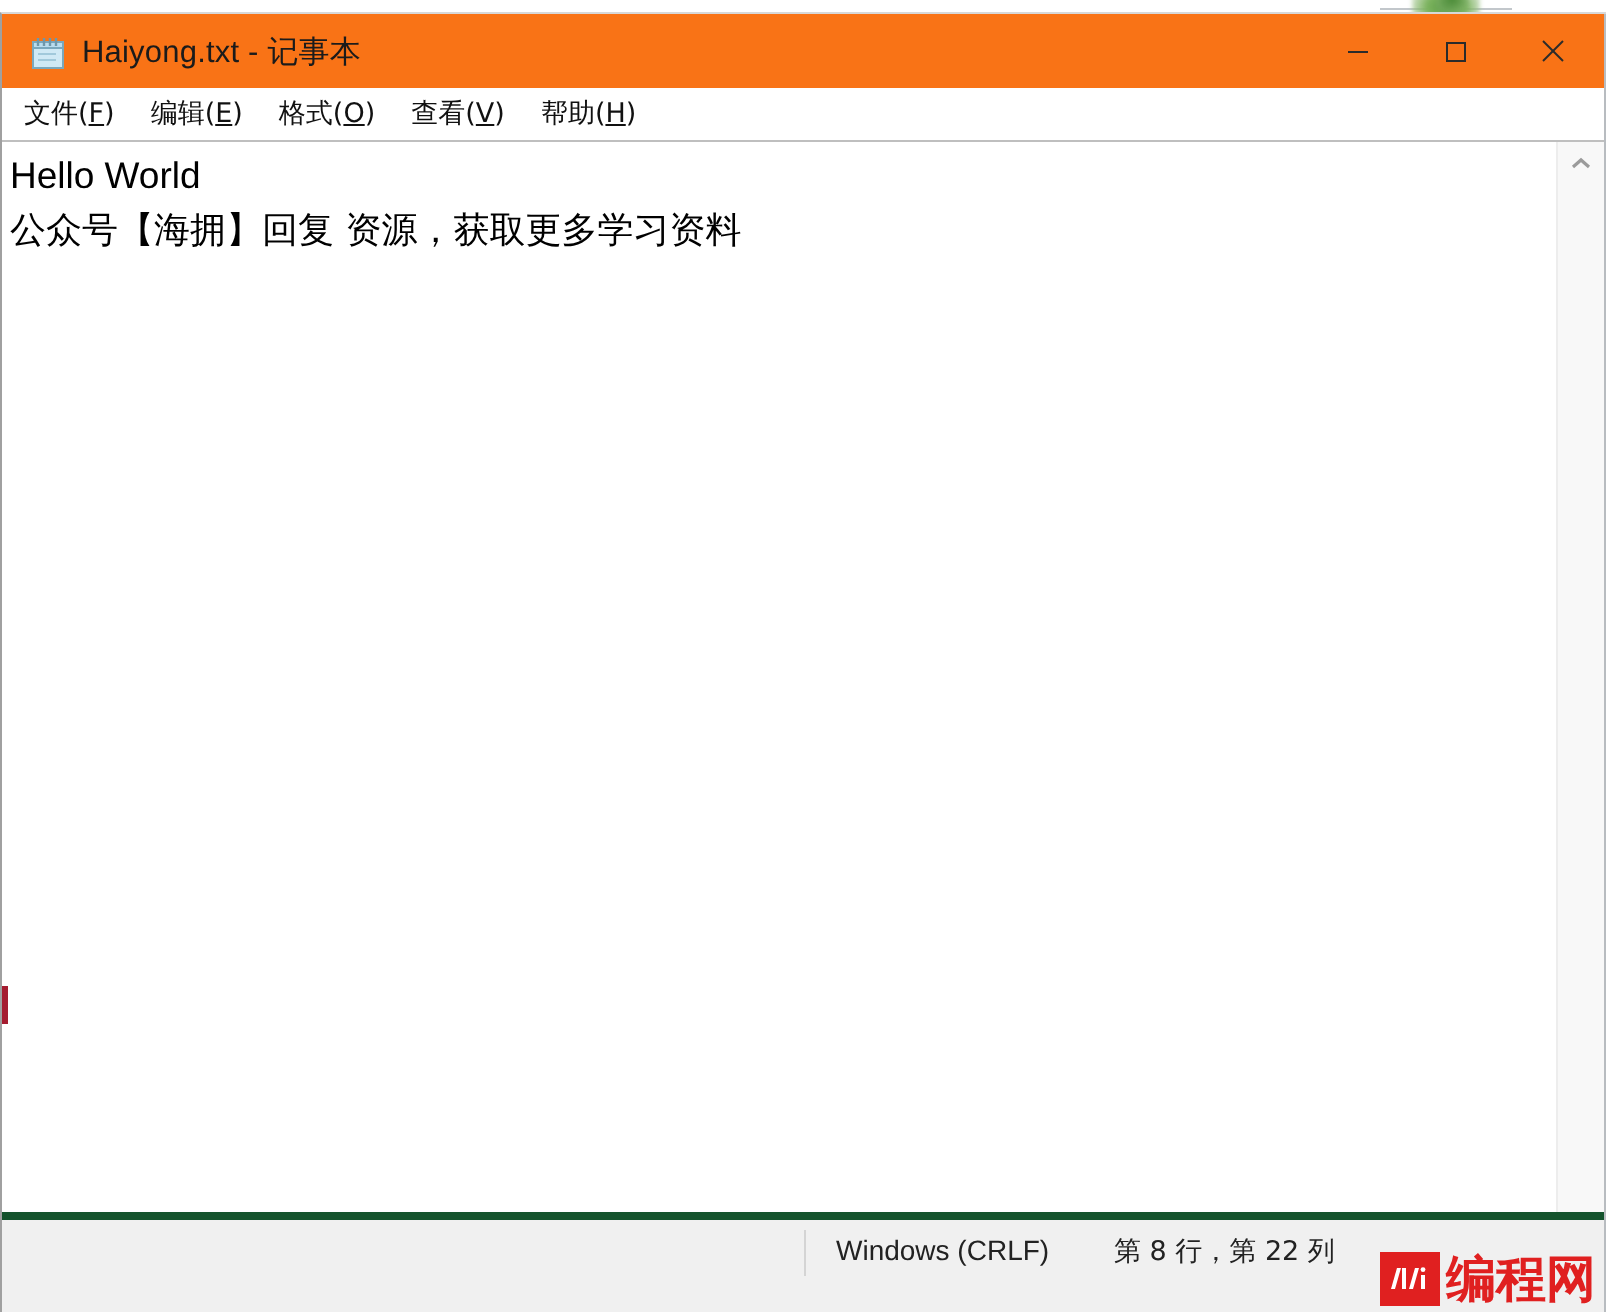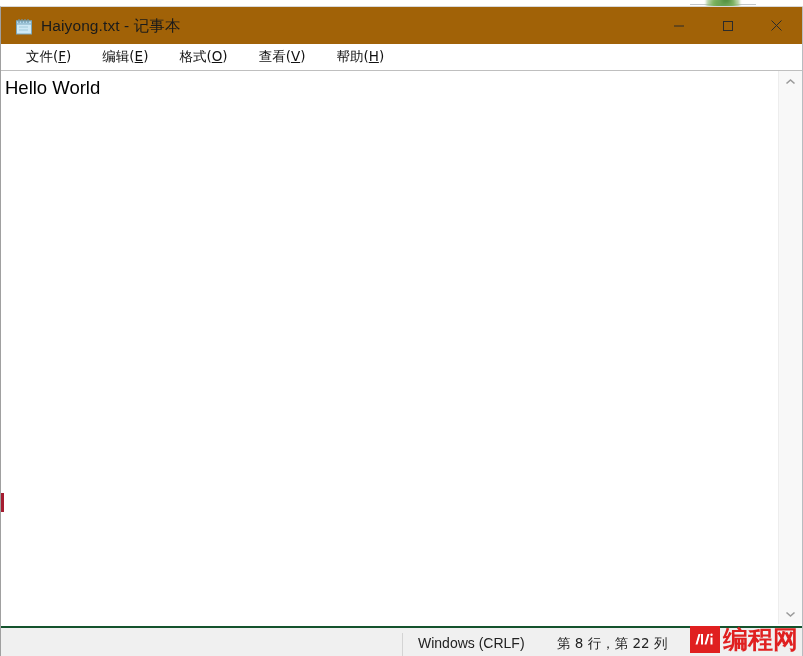--- a/index.html
+++ b/index.html
@@ -62,21 +62,21 @@
     width: 1px; height: 650px;
     background: #b8bcc0;
   }
 
   
   .titlebar {
     position: absolute;
     left: 0; top: 0;
     right: 1px;
     height: 37px;
-    background: #a16207;
+    background: #f97316;
     display: flex;
     align-items: center;
   }
   .app-icon {
     position: absolute;
     left: 14px; top: 11px;
     width: 18px; height: 17px;
   }
   .title-text {
     position: absolute;
@@ -104,23 +104,22 @@
 
   
   .menubar {
     position: absolute;
     left: 0; top: 37px;
     right: 7px;
     height: 26px;
     background: #ffffff;
     display: flex;
     align-items: center;
-    padding-left: 23px;
-    box-sizing: border-box;
-    gap: 13px;
+    padding-left: 9px;
+    box-sizing: border-box;
   }
   .menu-item {
     font-size: 13.5px;
     color: #111111;
     margin-right: 14px;
     padding: 2px 2px;
     white-space: nowrap;
     cursor: default;
     font-family: "DejaVu Sans", "Liberation Sans", sans-serif;
   }
@@ -193,23 +192,23 @@
     left: 0; top: 21px; bottom: 21px;
     width: 23px;
     background: #f8f8f8;
   }
 
   
   .statusbar {
     position: absolute;
     left: 0; bottom: 0;
     right: 1px;
-    height: 30px;
+    height: 50px;
     background: #f0f0f0;
-    border-top: 2px solid #14532d;
+    border-top: 4px solid #14532d;
     box-sizing: border-box;
   }
   .status-sep {
     position: absolute;
     top: 5px;
     width: 1px; height: 23px;
     background: #d4d4d4;
   }
   .status-cell {
     position: absolute;
@@ -307,20 +306,21 @@
       <div class="menu-item"><span>编辑</span>(<u>E</u>)</div>
       <div class="menu-item"><span>格式</span>(<u>O</u>)</div>
       <div class="menu-item"><span>查看</span>(<u>V</u>)</div>
       <div class="menu-item"><span>帮助</span>(<u>H</u>)</div>
     </div>
 
     <div class="editor-wrap">
 
       <div class="editor">
         <div class="editor-line latin">Hello World</div>
+        <div class="editor-line">公众号【海拥】回复 资源，获取更多学习资料</div>
       </div>
 
       <div class="behind-sliver"></div>
 
       <div class="scrollbar">
         <div class="sb-arrow up">
           <svg width="11" height="8" viewBox="0 0 11 8">
             <polyline points="1.5,5.5 5.5,2 9.5,5.5" fill="none" stroke="#9b9b9b" stroke-width="1.6"></polyline>
           </svg>
         </div>

